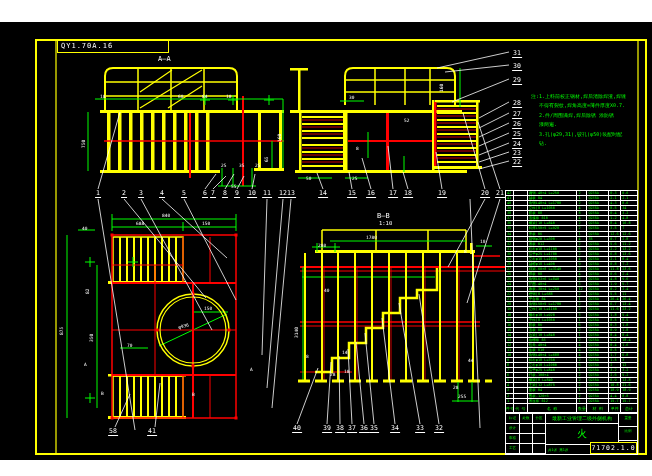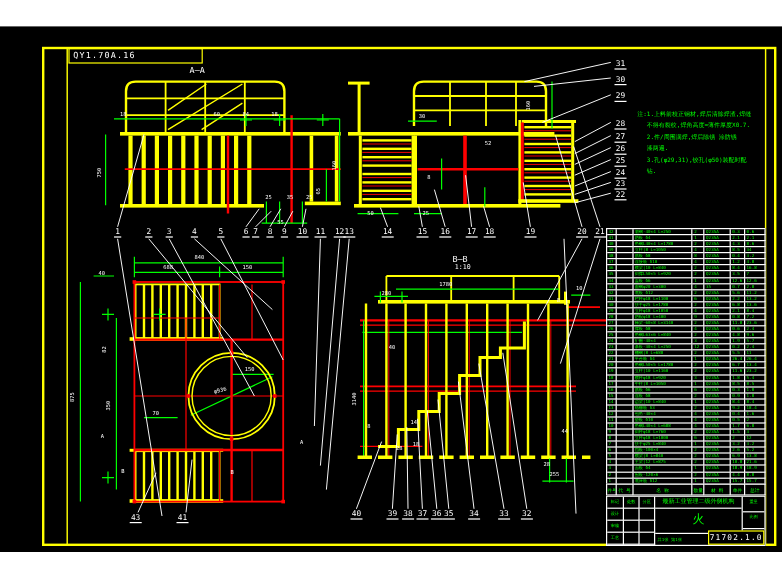--- a/index.html
+++ b/index.html
@@ -233,21 +233,21 @@
     <span class="callout" style="left: 517px; top: 159px;">22</span>
     <span class="callout" style="left: 297px; top: 425px;">40</span>
     <span class="callout" style="left: 327px; top: 425px;">39</span>
     <span class="callout" style="left: 340px; top: 425px;">38</span>
     <span class="callout" style="left: 352px; top: 425px;">37</span>
     <span class="callout" style="left: 364px; top: 425px;">36</span>
     <span class="callout" style="left: 374px; top: 425px;">35</span>
     <span class="callout" style="left: 395px; top: 425px;">34</span>
     <span class="callout" style="left: 420px; top: 425px;">33</span>
     <span class="callout" style="left: 439px; top: 425px;">32</span>
-    <span class="callout" style="left: 113px; top: 428px;">43</span>
+    <span class="callout" style="left: 113px; top: 428px;">58</span>
     <span class="callout" style="left: 152px; top: 428px;">41</span>
   </div>
 <div class="abs" style="left:0;top:0;width:652px;height:476px;">
     <span class="dim" style="left: 100px; top: 95px;">18</span>
     <span class="dim" style="left: 178px; top: 95px;">60</span>
     <span class="dim" style="left: 202px; top: 95px;">84</span>
     <span class="dim" style="left: 226px; top: 95px;">18</span>
     <span class="dim" style="left: 82px; top: 148px; transform: rotate(-90deg);">750</span>
     <span class="dim" style="left: 278px; top: 142px; transform: rotate(-90deg);">160</span>
     <span class="dim" style="left: 265px; top: 162px; transform: rotate(-90deg);">65</span>

